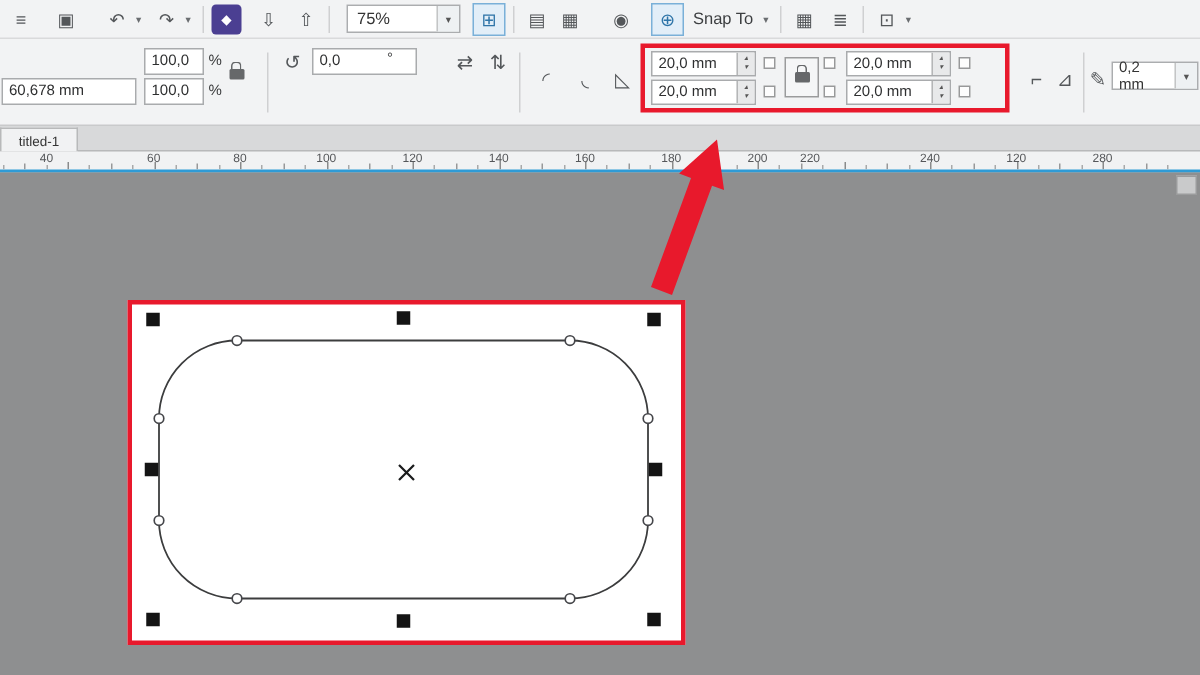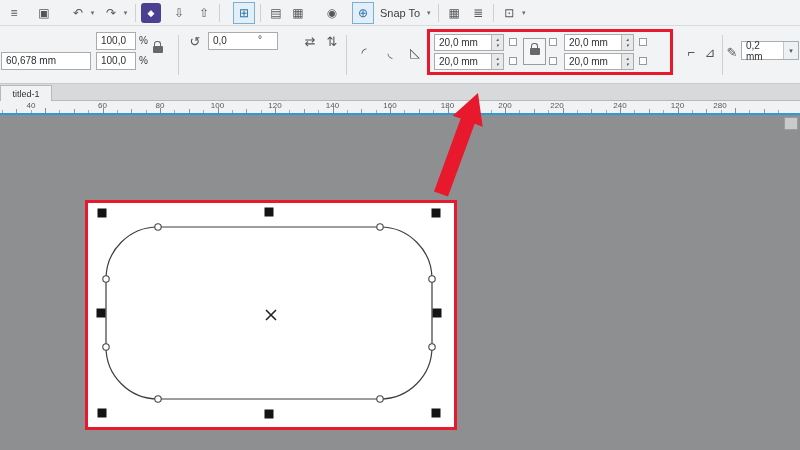--- a/index.html
+++ b/index.html
@@ -77,20 +77,24 @@
     <span class="ibtn" style="margin-left:10px">▣</span>
     <span class="ibtn" style="margin-left:14px">↶</span>
     <span class="caret">▾</span>
     <span class="ibtn" style="margin-left:4px">↷</span>
     <span class="caret">▾</span>
     <span class="vsep"></span>
     <span class="welcome">◆</span>
     <span class="ibtn" style="margin-left:8px">⇩</span>
     <span class="ibtn" style="margin-left:5px">⇧</span>
     <span class="vsep"></span>
+    <div class="combo" style="width:76px;margin-left:6px">
+      <span class="ctext">75%</span>
+      <span class="cbtn">▾</span>
+    </div>
     <span class="ibtn bordered" style="margin-left:8px">⊞</span>
     <span class="vsep"></span>
     <span class="ibtn">▤</span>
     <span class="ibtn" style="margin-left:2px">▦</span>
     <span class="ibtn" style="margin-left:14px">◉</span>
     <div class="snapgrp" style="margin-left:10px">
       <span class="ibtn bordered">⊕</span>
       <span class="snaplabel">Snap To</span>
       <span class="caret">▾</span>
     </div>
@@ -234,36 +238,36 @@
       <span class="tick-label" style="left: 447.5px;">180</span>
       <div class="tick-minor" style="left: 461.875px;"></div>
       <div class="tick-minor mid" style="left: 476.25px;"></div>
       <div class="tick-minor" style="left: 490.625px;"></div>
       <div class="tick-major" style="left: 505px;"></div>
       <span class="tick-label" style="left: 505px;">200</span>
       <div class="tick-minor" style="left: 519.375px;"></div>
       <div class="tick-minor mid" style="left: 533.75px;"></div>
       <div class="tick-minor" style="left: 548.125px;"></div>
       <div class="tick-major" style="left: 562.5px;"></div>
-      <span class="tick-label" style="left: 557px;">220</span>
+      <span class="tick-label" style="left: 540px;">220</span>
       <div class="tick-minor" style="left: 576.875px;"></div>
       <div class="tick-minor mid" style="left: 591.25px;"></div>
       <div class="tick-minor" style="left: 605.625px;"></div>
       <div class="tick-major" style="left: 620px;"></div>
       <span class="tick-label" style="left: 620px;">240</span>
       <div class="tick-minor" style="left: 634.375px;"></div>
       <div class="tick-minor mid" style="left: 648.75px;"></div>
       <div class="tick-minor" style="left: 663.125px;"></div>
       <div class="tick-major" style="left: 677.5px;"></div>
       <span class="tick-label" style="left: 677.5px;">120</span>
       <div class="tick-minor" style="left: 691.875px;"></div>
       <div class="tick-minor mid" style="left: 706.25px;"></div>
       <div class="tick-minor" style="left: 720.625px;"></div>
       <div class="tick-major" style="left: 735px;"></div>
-      <span class="tick-label" style="left: 720px; text-align: center;">280</span>
+      <span class="tick-label" style="left: 735px; text-align: center;">280</span>
       <div class="tick-minor" style="left: 749.375px;"></div>
       <div class="tick-minor mid" style="left: 763.75px;"></div>
       <div class="tick-minor" style="left: 778.125px;"></div>
     </div>
 
   <div class="workspace">
     <div class="scrollcorner"></div>
 
     <div class="page">
       <svg width="366" height="224" viewBox="0 0 366 224">

